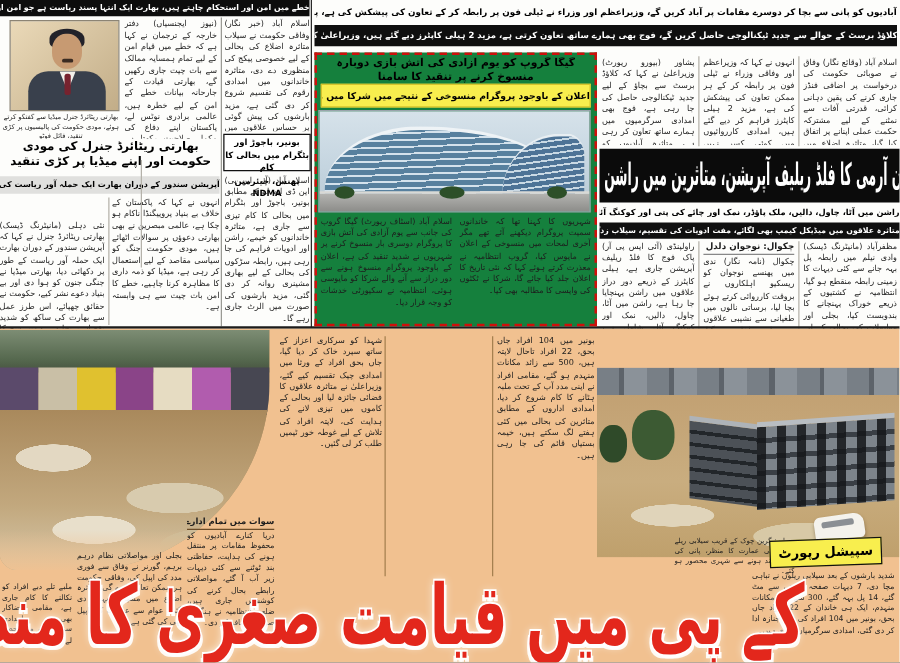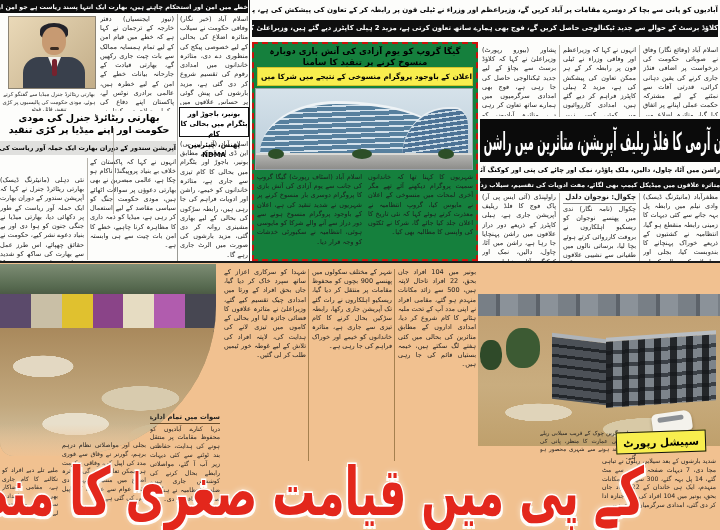--- a/index.html
+++ b/index.html
@@ -239,21 +239,20 @@
           <i></i>
           <i></i>
           <i></i>
           <i></i>
       </div>
       <div class="lp-water"></div>
       <div class="lp-fade"></div>
     </div>
 
     <div class="abs small colM1">شہدا کو سرکاری اعزاز کے ساتھ سپرد خاک کر دیا گیا، جاں بحق افراد کے ورثا میں امدادی چیک تقسیم کیے گئے، وزیراعلیٰ نے متاثرہ علاقوں کا فضائی جائزہ لیا اور بحالی کے کاموں میں تیزی لانے کی ہدایت کی، لاپتہ افراد کی تلاش کے لیے غوطہ خور ٹیمیں طلب کر لی گئیں۔</div>
-    <div class="abs small colM2">شہر کے مختلف سکولوں میں پھنسے 900 بچوں کو محفوظ مقامات پر منتقل کر دیا گیا، ریسکیو اہلکاروں نے رات گئے تک آپریشن جاری رکھا، رابطہ سڑکیں بحال کرنے کا کام تیزی سے جاری ہے، متاثرہ خاندانوں کو خیمے اور خوراک فراہم کی جا رہی ہے۔</div>
     <div class="abs small colM3">بونیر میں 104 افراد جاں بحق، 22 افراد تاحال لاپتہ ہیں، 500 سے زائد مکانات منہدم ہو گئے، مقامی افراد نے اپنی مدد آپ کے تحت ملبہ ہٹانے کا کام شروع کر دیا، امدادی اداروں کے مطابق متاثرین کی بحالی میں کئی ہفتے لگ سکتے ہیں، خیمہ بستیاں قائم کی جا رہی ہیں۔</div>
     <div class="vm1"></div>
     <div class="vm2"></div>
 
     <div class="rp">
       <div class="rp-top"></div>
       <div class="rp-tree"></div>
       <div class="rp-tree2"></div>
       <div class="rp-bldgL"></div>
       <div class="rp-bldgR"></div>

